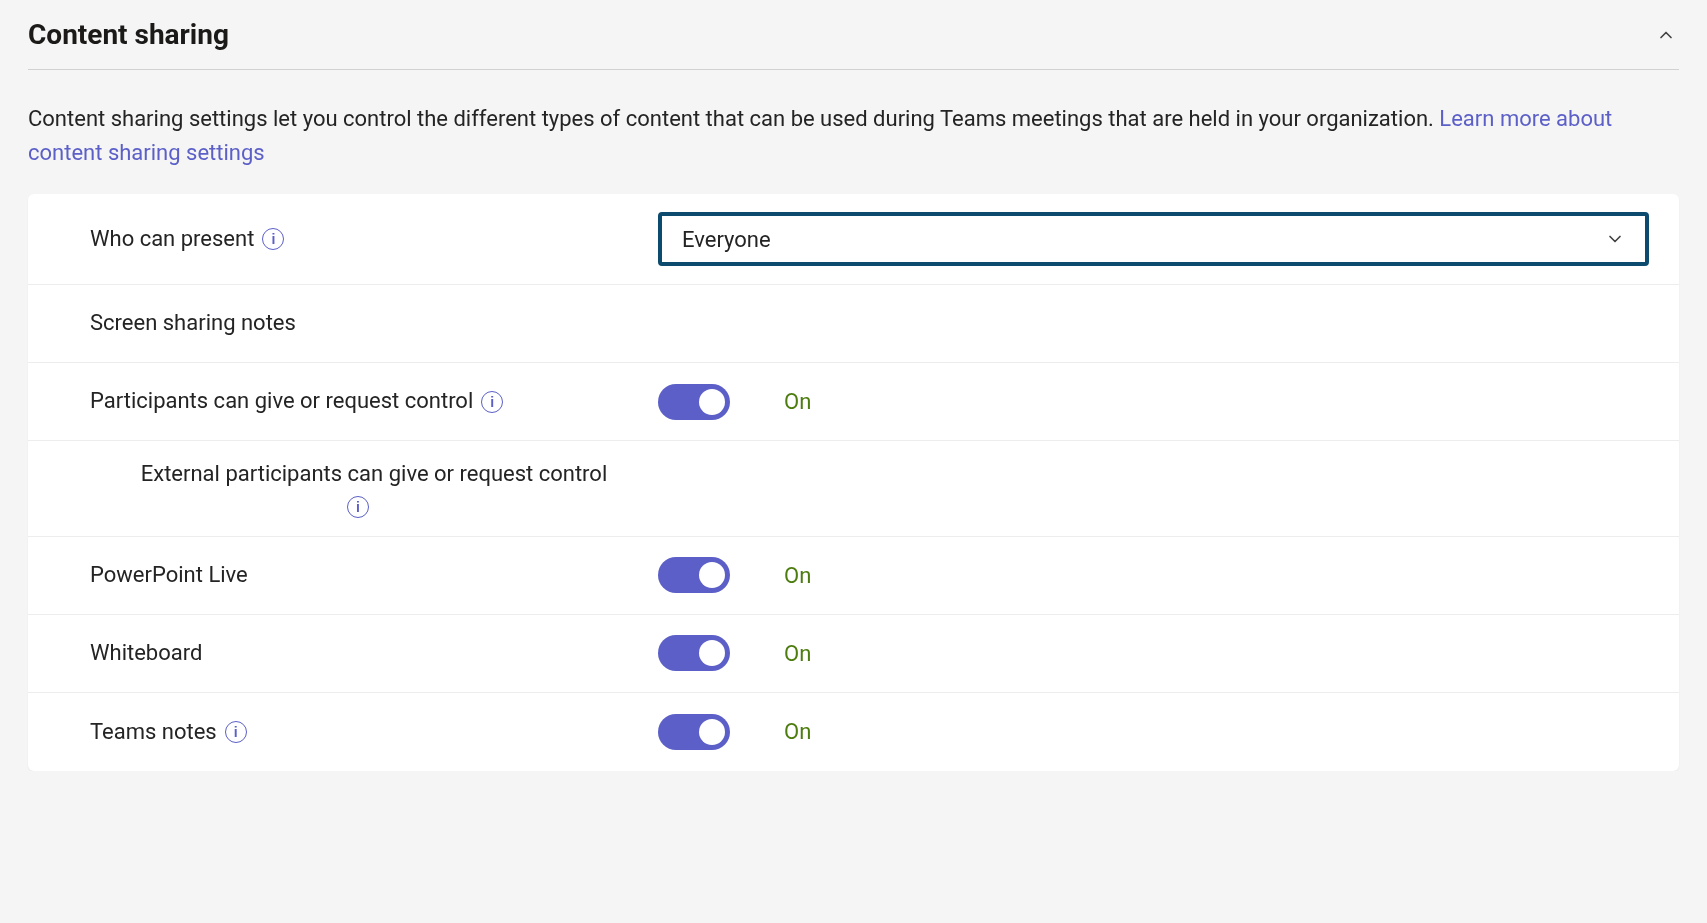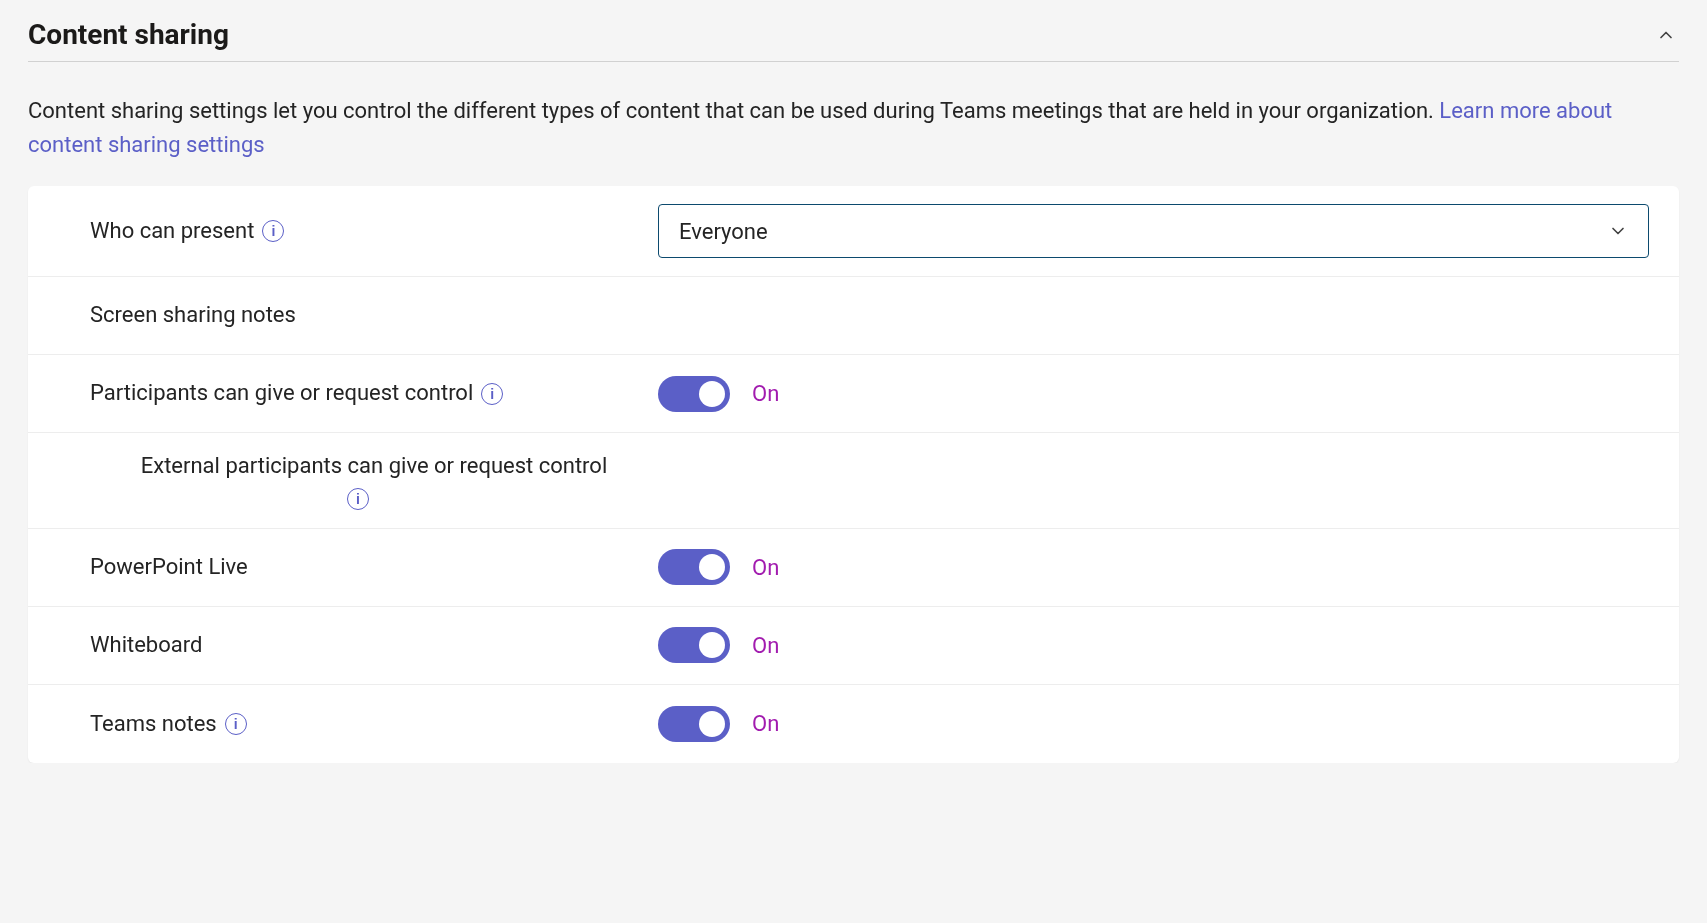--- a/index.html
+++ b/index.html
@@ -10,21 +10,21 @@
     body {
       font-family: "Segoe UI", -apple-system, BlinkMacSystemFont, Roboto, "Helvetica Neue", Arial, sans-serif;
       background: #f5f5f5;
       color: #242424;
       padding: 18px 28px 0 28px;
     }
     .section-header {
       display: flex;
       align-items: center;
       justify-content: space-between;
-      padding-bottom: 10px;
+      padding-bottom: 18px;
       border-bottom: 1px solid #d1d1d1;
     }
     .section-title {
       font-size: 28px;
       font-weight: 700;
       color: #1b1a19;
     }
     .chevron-up {
       width: 26px;
       height: 26px;
@@ -84,21 +84,21 @@
     }
     .row-control {
       flex: 1 1 auto;
       display: flex;
       align-items: center;
       gap: 22px;
     }
     .select-box {
       flex: 1 1 auto;
       height: 54px;
-      border: 1px solid #0c4a6e;
+      border: 4px solid #0c4a6e;
       border-radius: 4px;
       background: #fff;
       display: flex;
       align-items: center;
       justify-content: space-between;
       padding: 0 20px;
       font-size: 22px;
       color: #242424;
       cursor: pointer;
     }
@@ -130,21 +130,22 @@
       right: 5px;
       background: #fff;
     }
     .toggle.off .knob {
       left: 4px;
       background: #fff;
       border: 1.8px solid #605e5c;
     }
     .toggle-label {
       font-size: 22px;
-      color: #a21caf;
+      color: #4d7c0f;
+      margin-left: 32px;
     }
   </style>
 </head>
 <body>
 
 <div class="section-header">
   <h2 class="section-title">Content sharing</h2>
   <div class="chevron-up">
     <svg viewBox="0 0 24 24" fill="none" stroke="currentColor" stroke-width="2" stroke-linecap="round" stroke-linejoin="round">
         <polyline points="18 15 12 9 6 15"></polyline>

